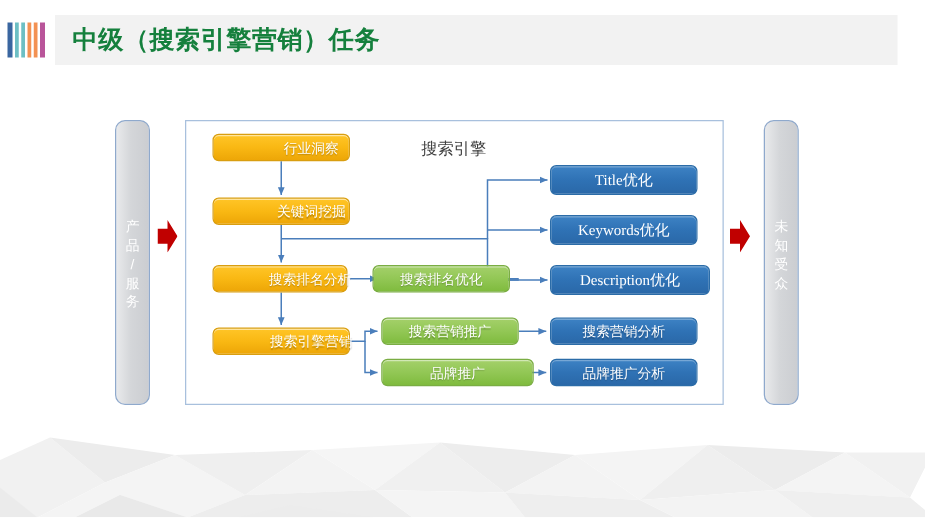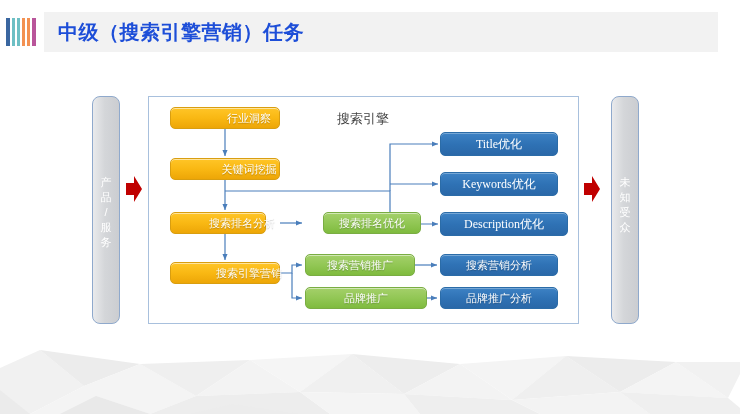--- a/index.html
+++ b/index.html
@@ -49,21 +49,21 @@
   }
   .hbar { height: 28px; }
   #page-title {
     position: absolute;
     left: 58px;
     top: 16px;
     height: 32px;
     line-height: 32px;
     font-size: 20px;
     font-weight: bold;
-    color: #1d4ed8;
+    color: #15803d;
     letter-spacing: 0.5px;
     white-space: nowrap;
   }
 
   
   #diagram-frame {
     position: absolute;
     left: 148px;
     top: 96px;
     width: 431px;
@@ -249,23 +249,23 @@
 
       <line x1="415" y1="265" x2="437" y2="265" marker-end="url(#ah)"></line>
 
       <line x1="415" y1="298" x2="437" y2="298" marker-end="url(#ah)"></line>
     </g>
   </svg>
 
   <div id="node-layer">
       <div class="node node-yellow" style="left: 170px; top: 107px; width: 110px; height: 22px;">行业洞察</div>
       <div class="node node-yellow" style="left: 170px; top: 158px; width: 110px; height: 22px;">关键词挖掘</div>
-      <div class="node node-yellow" style="left: 170px; top: 212px; width: 96px; height: 22px;">搜索排名分析</div>
+      <div class="node node-yellow" style="left: 170px; top: 212px; width: 108px; height: 22px;">搜索排名分析</div>
       <div class="node node-yellow" style="left: 170px; top: 262px; width: 110px; height: 22px;">搜索引擎营销</div>
-      <div class="node node-green" style="left: 323px; top: 212px; width: 98px; height: 22px;">搜索排名优化</div>
+      <div class="node node-green" style="left: 298px; top: 212px; width: 110px; height: 22px;">搜索排名优化</div>
       <div class="node node-green" style="left: 305px; top: 254px; width: 110px; height: 22px;">搜索营销推广</div>
       <div class="node node-green" style="left: 305px; top: 287px; width: 122px; height: 22px;">品牌推广</div>
       <div class="node node-blue serif-node" style="left: 440px; top: 132px; width: 118px; height: 24px;">Title优化</div>
       <div class="node node-blue serif-node" style="left: 440px; top: 172px; width: 118px; height: 24px;">Keywords优化</div>
       <div class="node node-blue serif-node" style="left: 440px; top: 212px; width: 128px; height: 24px;">Description优化</div>
       <div class="node node-blue" style="left: 440px; top: 254px; width: 118px; height: 22px;">搜索营销分析</div>
       <div class="node node-blue" style="left: 440px; top: 287px; width: 118px; height: 22px;">品牌推广分析</div>
     </div>
 
 </div>

